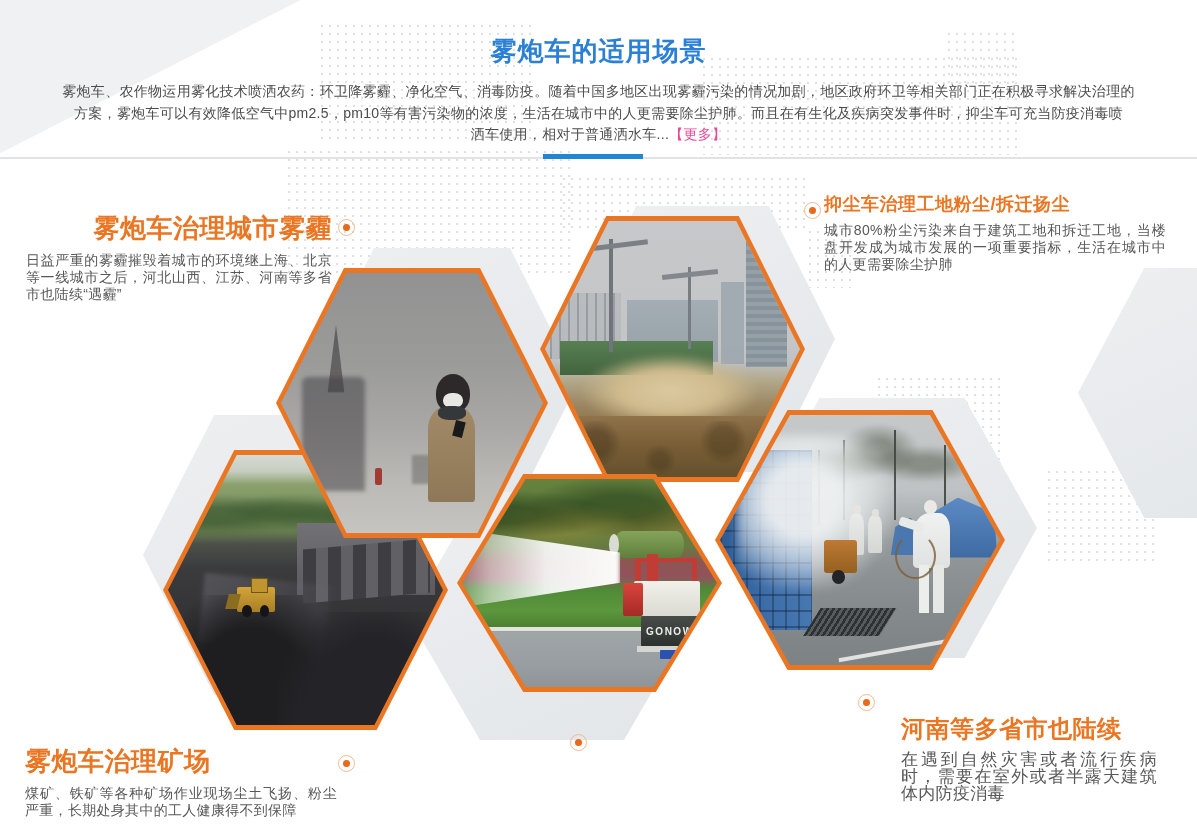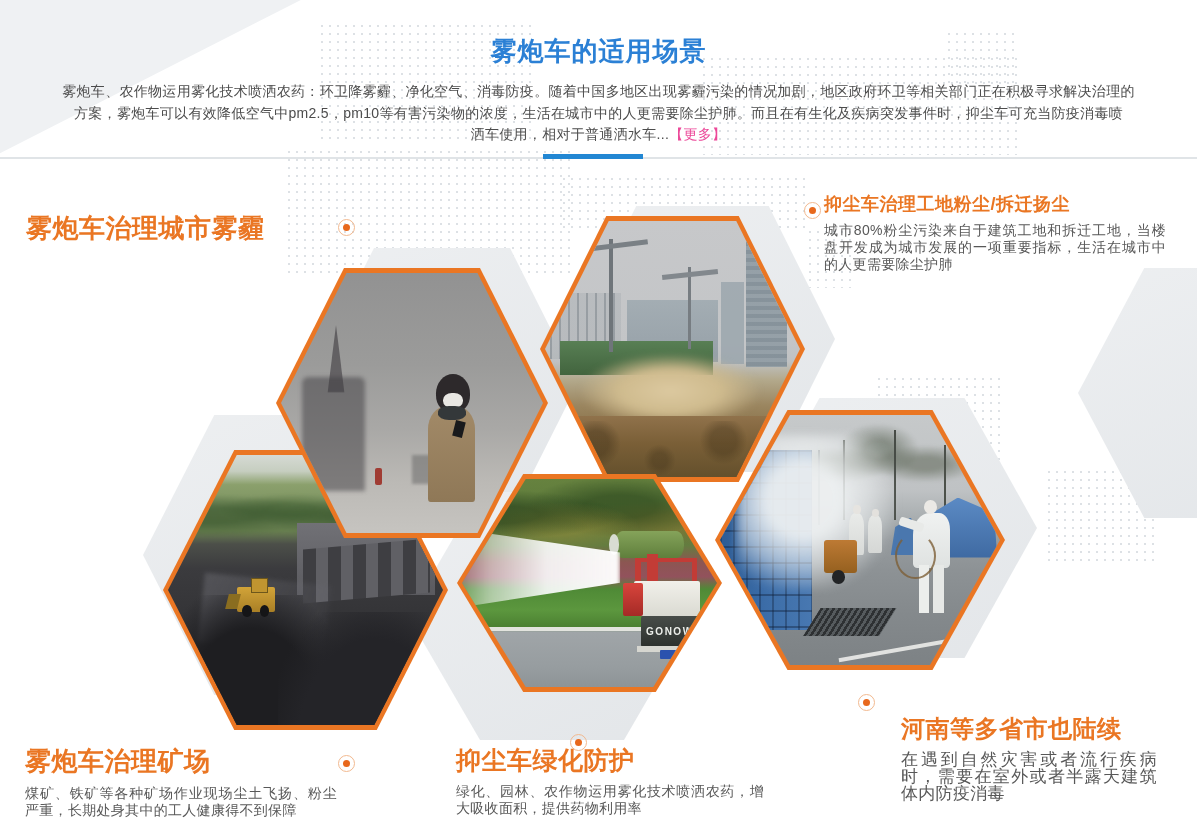--- a/index.html
+++ b/index.html
@@ -19,21 +19,21 @@
         font-weight:bold;color:#2b80d5;letter-spacing:1px;z-index:6;}
   .intro{position:absolute;top:81px;left:0;width:100%;text-align:center;font-size:14px;
         line-height:21.5px;color:#4c4c4c;letter-spacing:.3px;z-index:6;}
   .more{color:#ec4899;cursor:pointer;}
   .divider{position:absolute;top:157px;left:0;width:100%;height:2px;background:#e0e4e7;z-index:5;}
   .divider-accent{position:absolute;top:154px;left:543px;width:100px;height:5px;background:#2287d3;z-index:6;}
 
   .sec{position:absolute;z-index:6;}
   .sec h2{margin:0;font-size:25px;font-weight:bold;color:#ea7623;letter-spacing:.5px;white-space:nowrap;}
   .sec p{margin:6px 0 0;font-size:14px;line-height:17px;color:#585858;text-align:justify;letter-spacing:.3px;}
-  #sec-smog{left:26px;top:211px;width:306px;}  #sec-smog h2{font-size:26px;}
+  #sec-smog{left:26px;top:211px;width:306px;}  #sec-smog h2{text-align:right;font-size:26px;}
   #sec-site{left:824px;top:192px;width:342px;} #sec-site h2{font-size:18px;}
   #sec-mine{left:25px;top:744px;width:312px;}  #sec-mine h2{text-align:left;padding-right:32px;font-size:26px;}
   #sec-green{left:456px;top:744px;width:308px;}
   #sec-dis{left:901px;top:713px;width:256px;}  #sec-dis h2{font-size:24px;} #sec-dis p{font-size:17px;}
 
   .dot{position:absolute;width:15px;height:15px;border:1px solid #f2b98f;border-radius:50%;z-index:6;}
   .dot::after{content:"";position:absolute;left:50%;top:50%;width:7px;height:7px;margin:-3.5px 0 0 -3.5px;
         background:#e8681c;border-radius:50%;}
 
   
@@ -285,31 +285,28 @@
   </div>
 
   <div class="dot" style="left:338px;top:219px;"></div>
   <div class="dot" style="left:804px;top:202px;"></div>
   <div class="dot" style="left:338px;top:755px;"></div>
   <div class="dot" style="left:570px;top:734px;"></div>
   <div class="dot" style="left:858px;top:694px;"></div>
 
   <div class="sec" id="sec-smog">
     <h2>雾炮车治理城市雾霾</h2>
+    <p>日益严重的雾霾摧毁着城市的环境继上海、北京等一线城市之后，河北山西、江苏、河南等多省市也陆续“遇霾”</p>
   </div>
   <div class="sec" id="sec-site">
     <h2>抑尘车治理工地粉尘/拆迁扬尘</h2>
     <p>城市80%粉尘污染来自于建筑工地和拆迁工地，当楼盘开发成为城市发展的一项重要指标，生活在城市中的人更需要除尘护肺</p>
   </div>
   <div class="sec" id="sec-mine">
     <h2>雾炮车治理矿场</h2>
     <p>煤矿、铁矿等各种矿场作业现场尘土飞扬、粉尘严重，长期处身其中的工人健康得不到保障</p>
   </div>
-  <div class="sec" id="sec-green">
-    <h2>抑尘车绿化防护</h2>
-    <p>绿化、园林、农作物运用雾化技术喷洒农药，增大吸收面积，提供药物利用率</p>
-  </div>
   <div class="sec" id="sec-dis">
     <h2>河南等多省市也陆续</h2>
     <p>在遇到自然灾害或者流行疾病时，需要在室外或者半露天建筑体内防疫消毒</p>
   </div>
 
 </div>
 
 </body></html>

